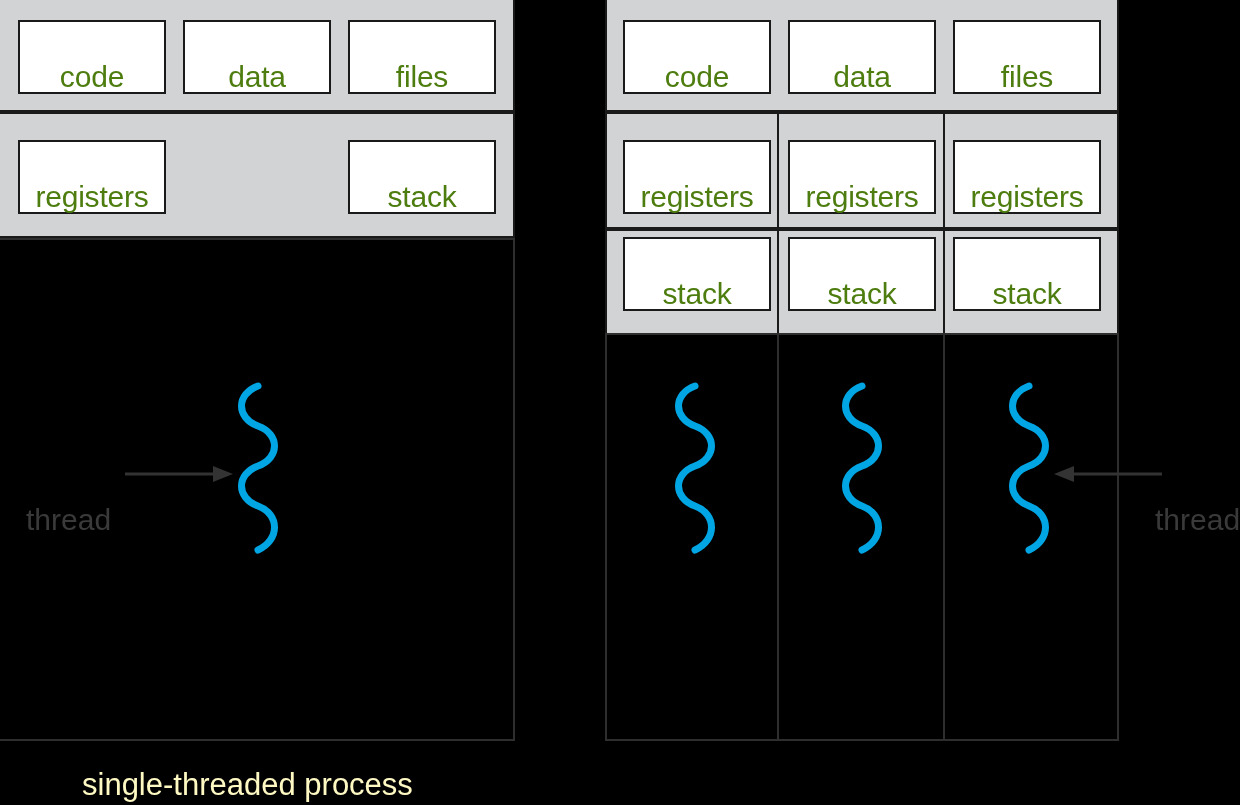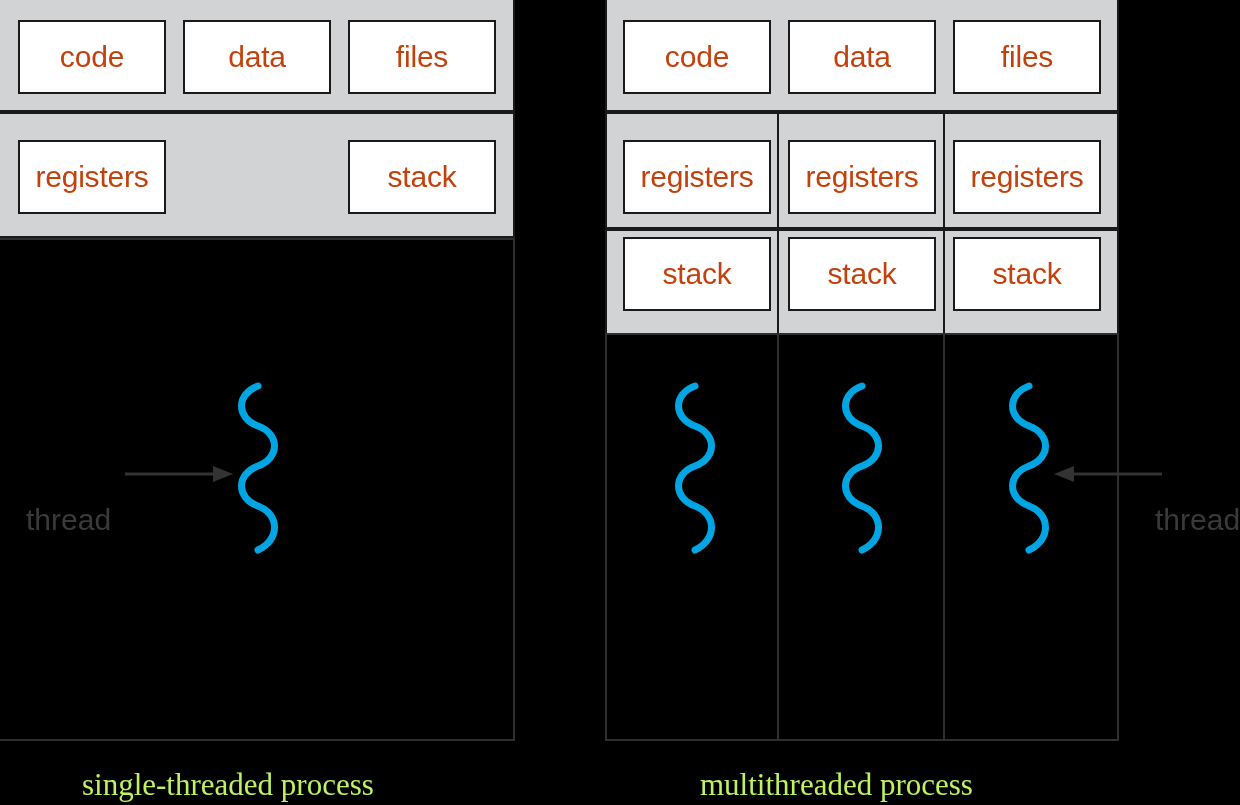--- a/index.html
+++ b/index.html
@@ -26,39 +26,39 @@
     background: #d2d3d5;
     box-sizing: border-box;
     border: 2px solid #1a1a1a;
   }
   .cell {
     position: absolute;
     background: #ffffff;
     box-sizing: border-box;
     border: 2px solid #1a1a1a;
     display: flex;
-    align-items: center;
+    align-items: flex-end;
     justify-content: center;
-    color: #c2410c;
+    color: #4d7c0f;
     font-family: "Liberation Sans", sans-serif;
     font-size: 30px;
     line-height: 1;
     letter-spacing: -0.2px;
     white-space: nowrap;
   }
   .blackbox {
     position: absolute;
     background: #000000;
     box-sizing: border-box;
     border: 2px solid #2e2e2e;
   }
   .caption {
     position: absolute;
-    color: #bef264;
-    font-family: Liberation Serif, serif;
+    color: #fef9c3;
+    font-family: Liberation Sans, sans-serif;
     font-size: 31px;
     white-space: nowrap;
   }
   .thread-label {
     position: absolute;
     color: #3a3a3a;
     font-family: "Liberation Sans", sans-serif;
     font-size: 30px;
     white-space: nowrap;
     margin-top: 45px;
@@ -167,15 +167,14 @@
              C 8 92, 8 116, 30 124 C 52 132, 52 158, 30 168" fill="none" stroke="#00a6e4" stroke-width="7" stroke-linecap="round"></path>
   </svg>
 
   <svg class="arrow-svg" style="left:1052px; top:462px;" width="110" height="24" viewBox="0 0 110 24">
     <line x1="16" y1="12" x2="110" y2="12" stroke="#333333" stroke-width="3"></line>
     <polygon points="2,12 22,4 22,20" fill="#333333"></polygon>
   </svg>
 
   <div class="thread-label" style="left:1155px; top:458px;">thread</div>
 
-  <div class="caption" style="left:700px; top:767px;">multithreaded process</div>
 
 </div>
 
 </body></html>

